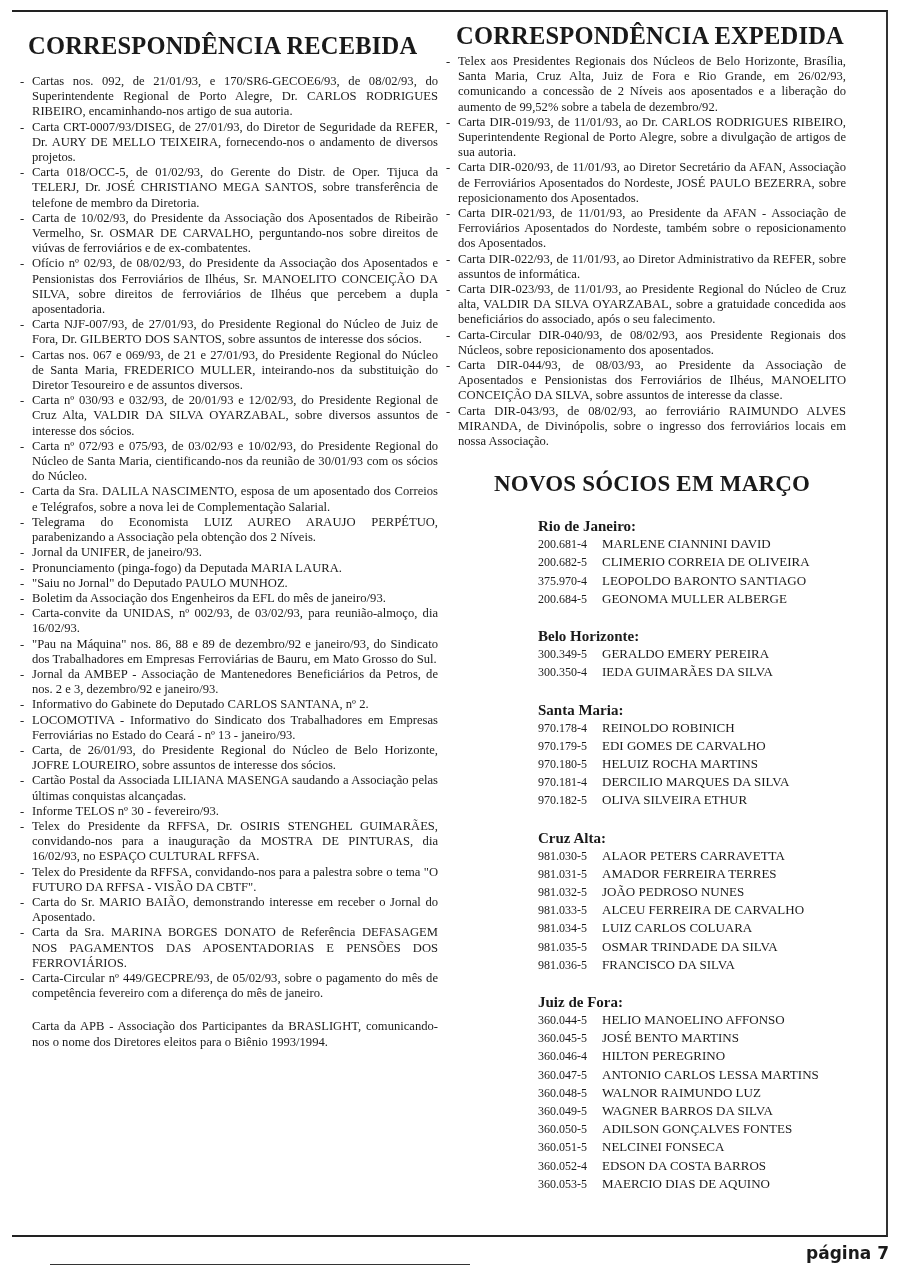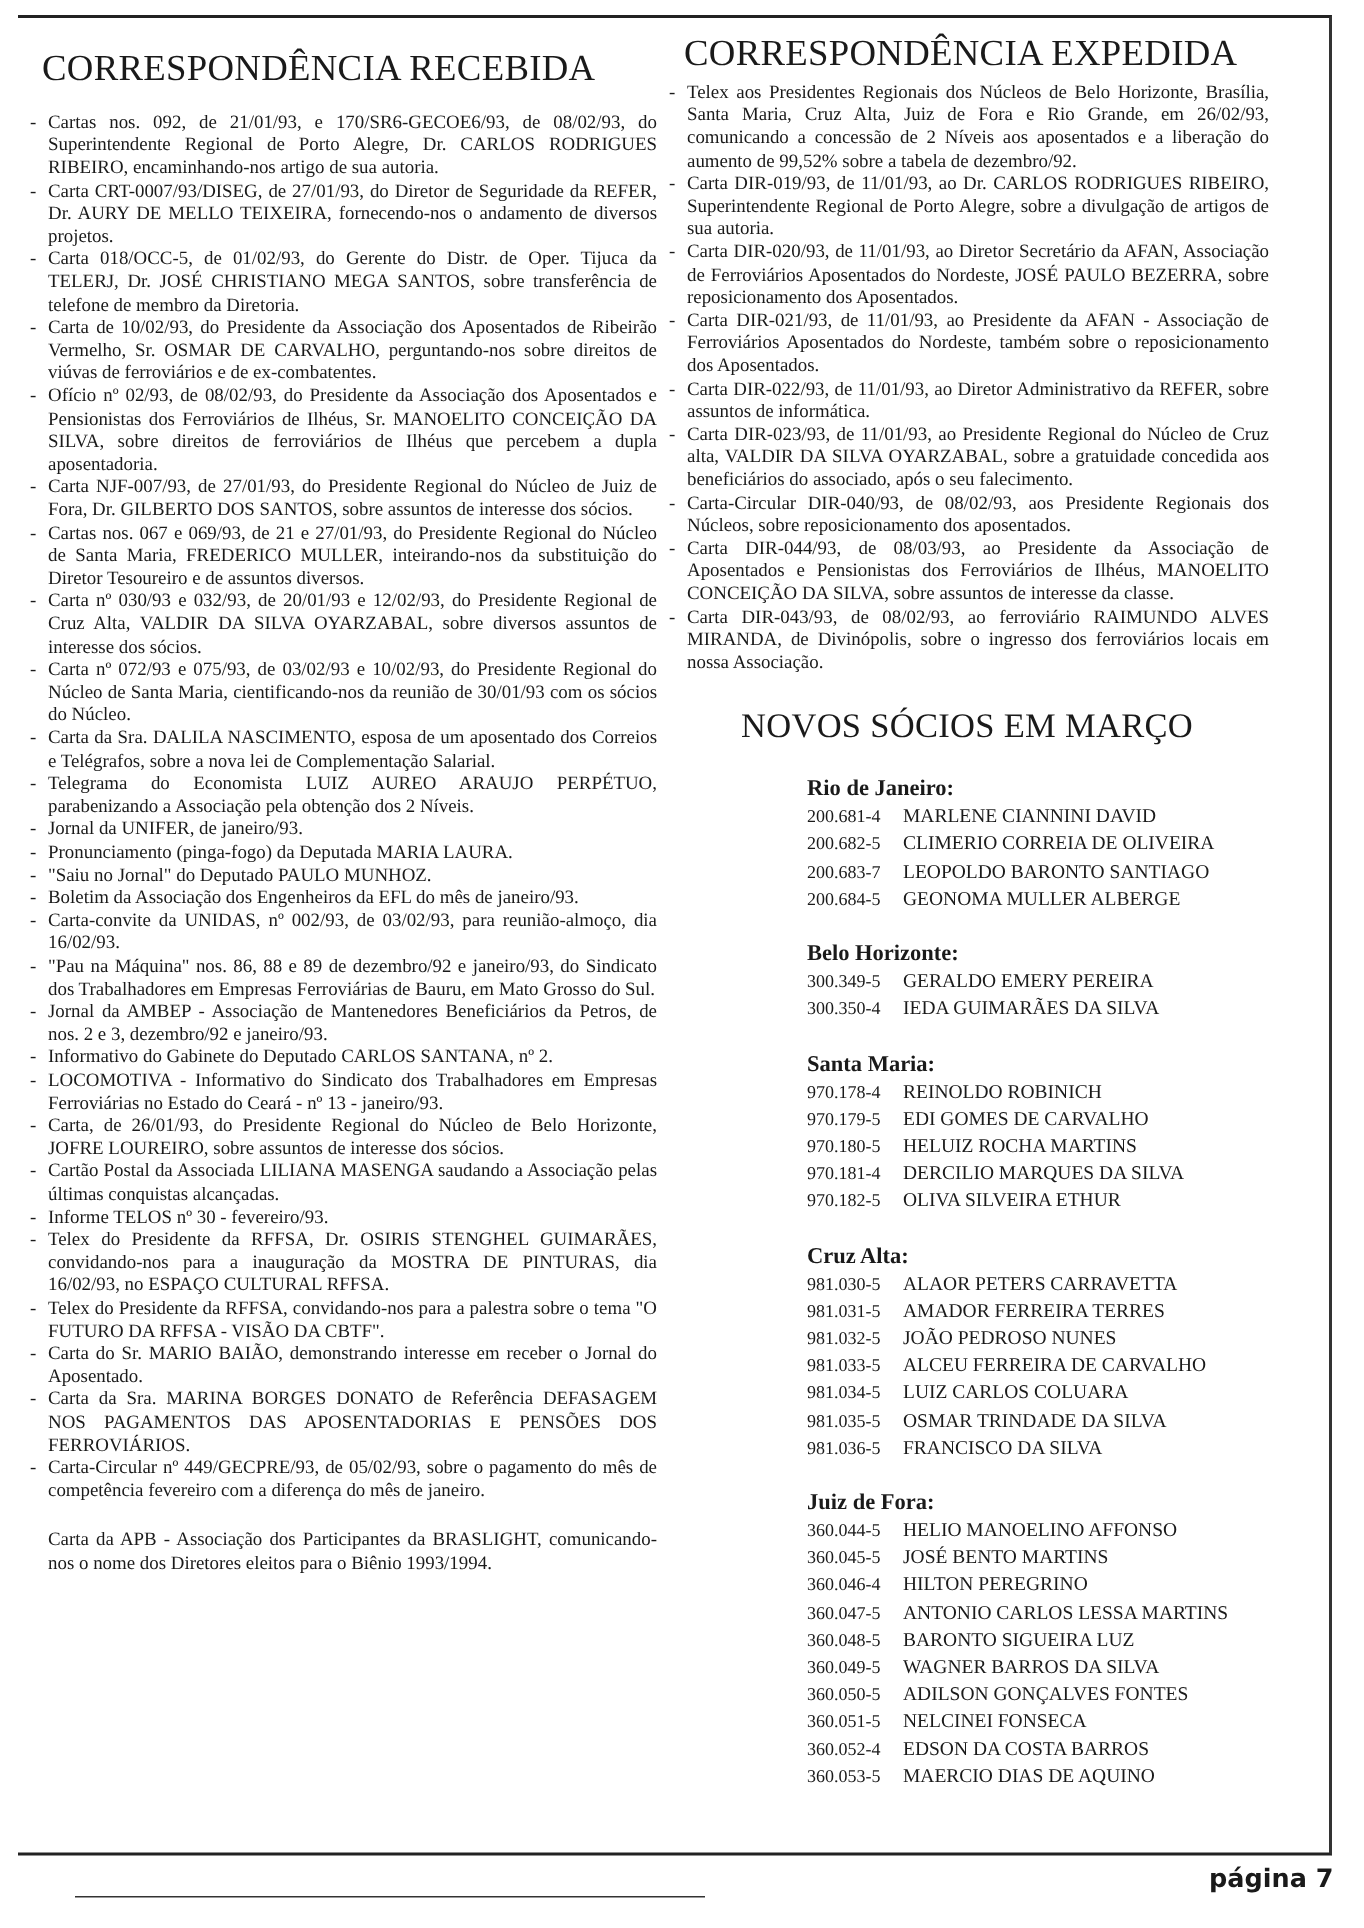--- a/index.html
+++ b/index.html
@@ -3,21 +3,21 @@
 <meta charset="utf-8">
 <style>
   html, body { margin: 0; padding: 0; background: #ffffff; }
   body { width: 909px; height: 1285px; position: relative; overflow: hidden;
          font-family: "Liberation Serif", "DejaVu Serif", serif; color: #1a1a1a; }
   .frame { position: absolute; left: 12px; top: 10px; width: 874px; height: 1223px;
            border-top: 2px solid #222; border-right: 2px solid #333; border-bottom: 2px solid #222; }
   .col { position: absolute; top: 10px; }
   .col-left { left: 20px; width: 418px; }
   .col-right { left: 446px; width: 400px; }
-  h1 { font-weight: normal; margin: 0; letter-spacing: 0.2px; }
+  h1 { font-weight: bold; margin: 0; letter-spacing: 0.2px; }
   .h-left { font-size: 24.5px; margin: 22px 0 14px 8px; }
   .h-right { font-size: 24.5px; margin: 12px 0 4px 10px; }
   ul.items { list-style: none; margin: 0; padding: 0; }
   ul.items li { position: relative; padding-left: 12px; font-size: 12.6px; line-height: 15.2px;
                 text-align: justify; margin: 0; }
   ul.items li::before { content: "-"; position: absolute; left: 0; top: 0; }
   ul.items li.nodash::before { content: ""; }
   ul.items li.gap { margin-top: 18px; }
   .h-socios { font-size: 23px; margin: 22px 0 20px 48px; }
   .group { margin-left: 92px; margin-bottom: 19px; }
@@ -81,21 +81,21 @@
     <li>Carta DIR-044/93, de 08/03/93, ao Presidente da Associação de Aposentados e Pensionistas dos Ferroviários de Ilhéus, MANOELITO CONCEIÇÃO DA SILVA, sobre assuntos de interesse da classe.</li>
     <li>Carta DIR-043/93, de 08/02/93, ao ferroviário RAIMUNDO ALVES MIRANDA, de Divinópolis, sobre o ingresso dos ferroviários locais em nossa Associação.</li>
   </ul>
 
   <h1 class="h-socios">NOVOS SÓCIOS EM MARÇO</h1>
 
   <div class="group">
     <div class="group-label">Rio de Janeiro:</div>
     <div class="member"><span class="code">200.681-4</span><span>MARLENE CIANNINI DAVID</span></div>
     <div class="member"><span class="code">200.682-5</span><span>CLIMERIO CORREIA DE OLIVEIRA</span></div>
-    <div class="member"><span class="code">200.683-7</span><span>LEOPOLDO BARONTO SANTIAGO</span></div>
+    <div class="member"><span class="code">375.970-4</span><span>LEOPOLDO BARONTO SANTIAGO</span></div>
     <div class="member"><span class="code">200.684-5</span><span>GEONOMA MULLER ALBERGE</span></div>
   </div>
 
   <div class="group">
     <div class="group-label">Belo Horizonte:</div>
     <div class="member"><span class="code">300.349-5</span><span>GERALDO EMERY PEREIRA</span></div>
     <div class="member"><span class="code">300.350-4</span><span>IEDA GUIMARÃES DA SILVA</span></div>
   </div>
 
   <div class="group">
@@ -117,21 +117,21 @@
     <div class="member"><span class="code">981.035-5</span><span>OSMAR TRINDADE DA SILVA</span></div>
     <div class="member"><span class="code">981.036-5</span><span>FRANCISCO DA SILVA</span></div>
   </div>
 
   <div class="group">
     <div class="group-label">Juiz de Fora:</div>
     <div class="member"><span class="code">360.044-5</span><span>HELIO MANOELINO AFFONSO</span></div>
     <div class="member"><span class="code">360.045-5</span><span>JOSÉ BENTO MARTINS</span></div>
     <div class="member"><span class="code">360.046-4</span><span>HILTON PEREGRINO</span></div>
     <div class="member"><span class="code">360.047-5</span><span>ANTONIO CARLOS LESSA MARTINS</span></div>
-    <div class="member"><span class="code">360.048-5</span><span>BARONTO SIGUEIRA LUZ</span></div>
+    <div class="member"><span class="code">360.048-5</span><span>WALNOR RAIMUNDO LUZ</span></div>
     <div class="member"><span class="code">360.049-5</span><span>WAGNER BARROS DA SILVA</span></div>
     <div class="member"><span class="code">360.050-5</span><span>ADILSON GONÇALVES FONTES</span></div>
     <div class="member"><span class="code">360.051-5</span><span>NELCINEI FONSECA</span></div>
     <div class="member"><span class="code">360.052-4</span><span>EDSON DA COSTA BARROS</span></div>
     <div class="member"><span class="code">360.053-5</span><span>MAERCIO DIAS DE AQUINO</span></div>
   </div>
 </section>
 
 <div class="footer-line"></div>
 <div class="page-num">página 7</div>

